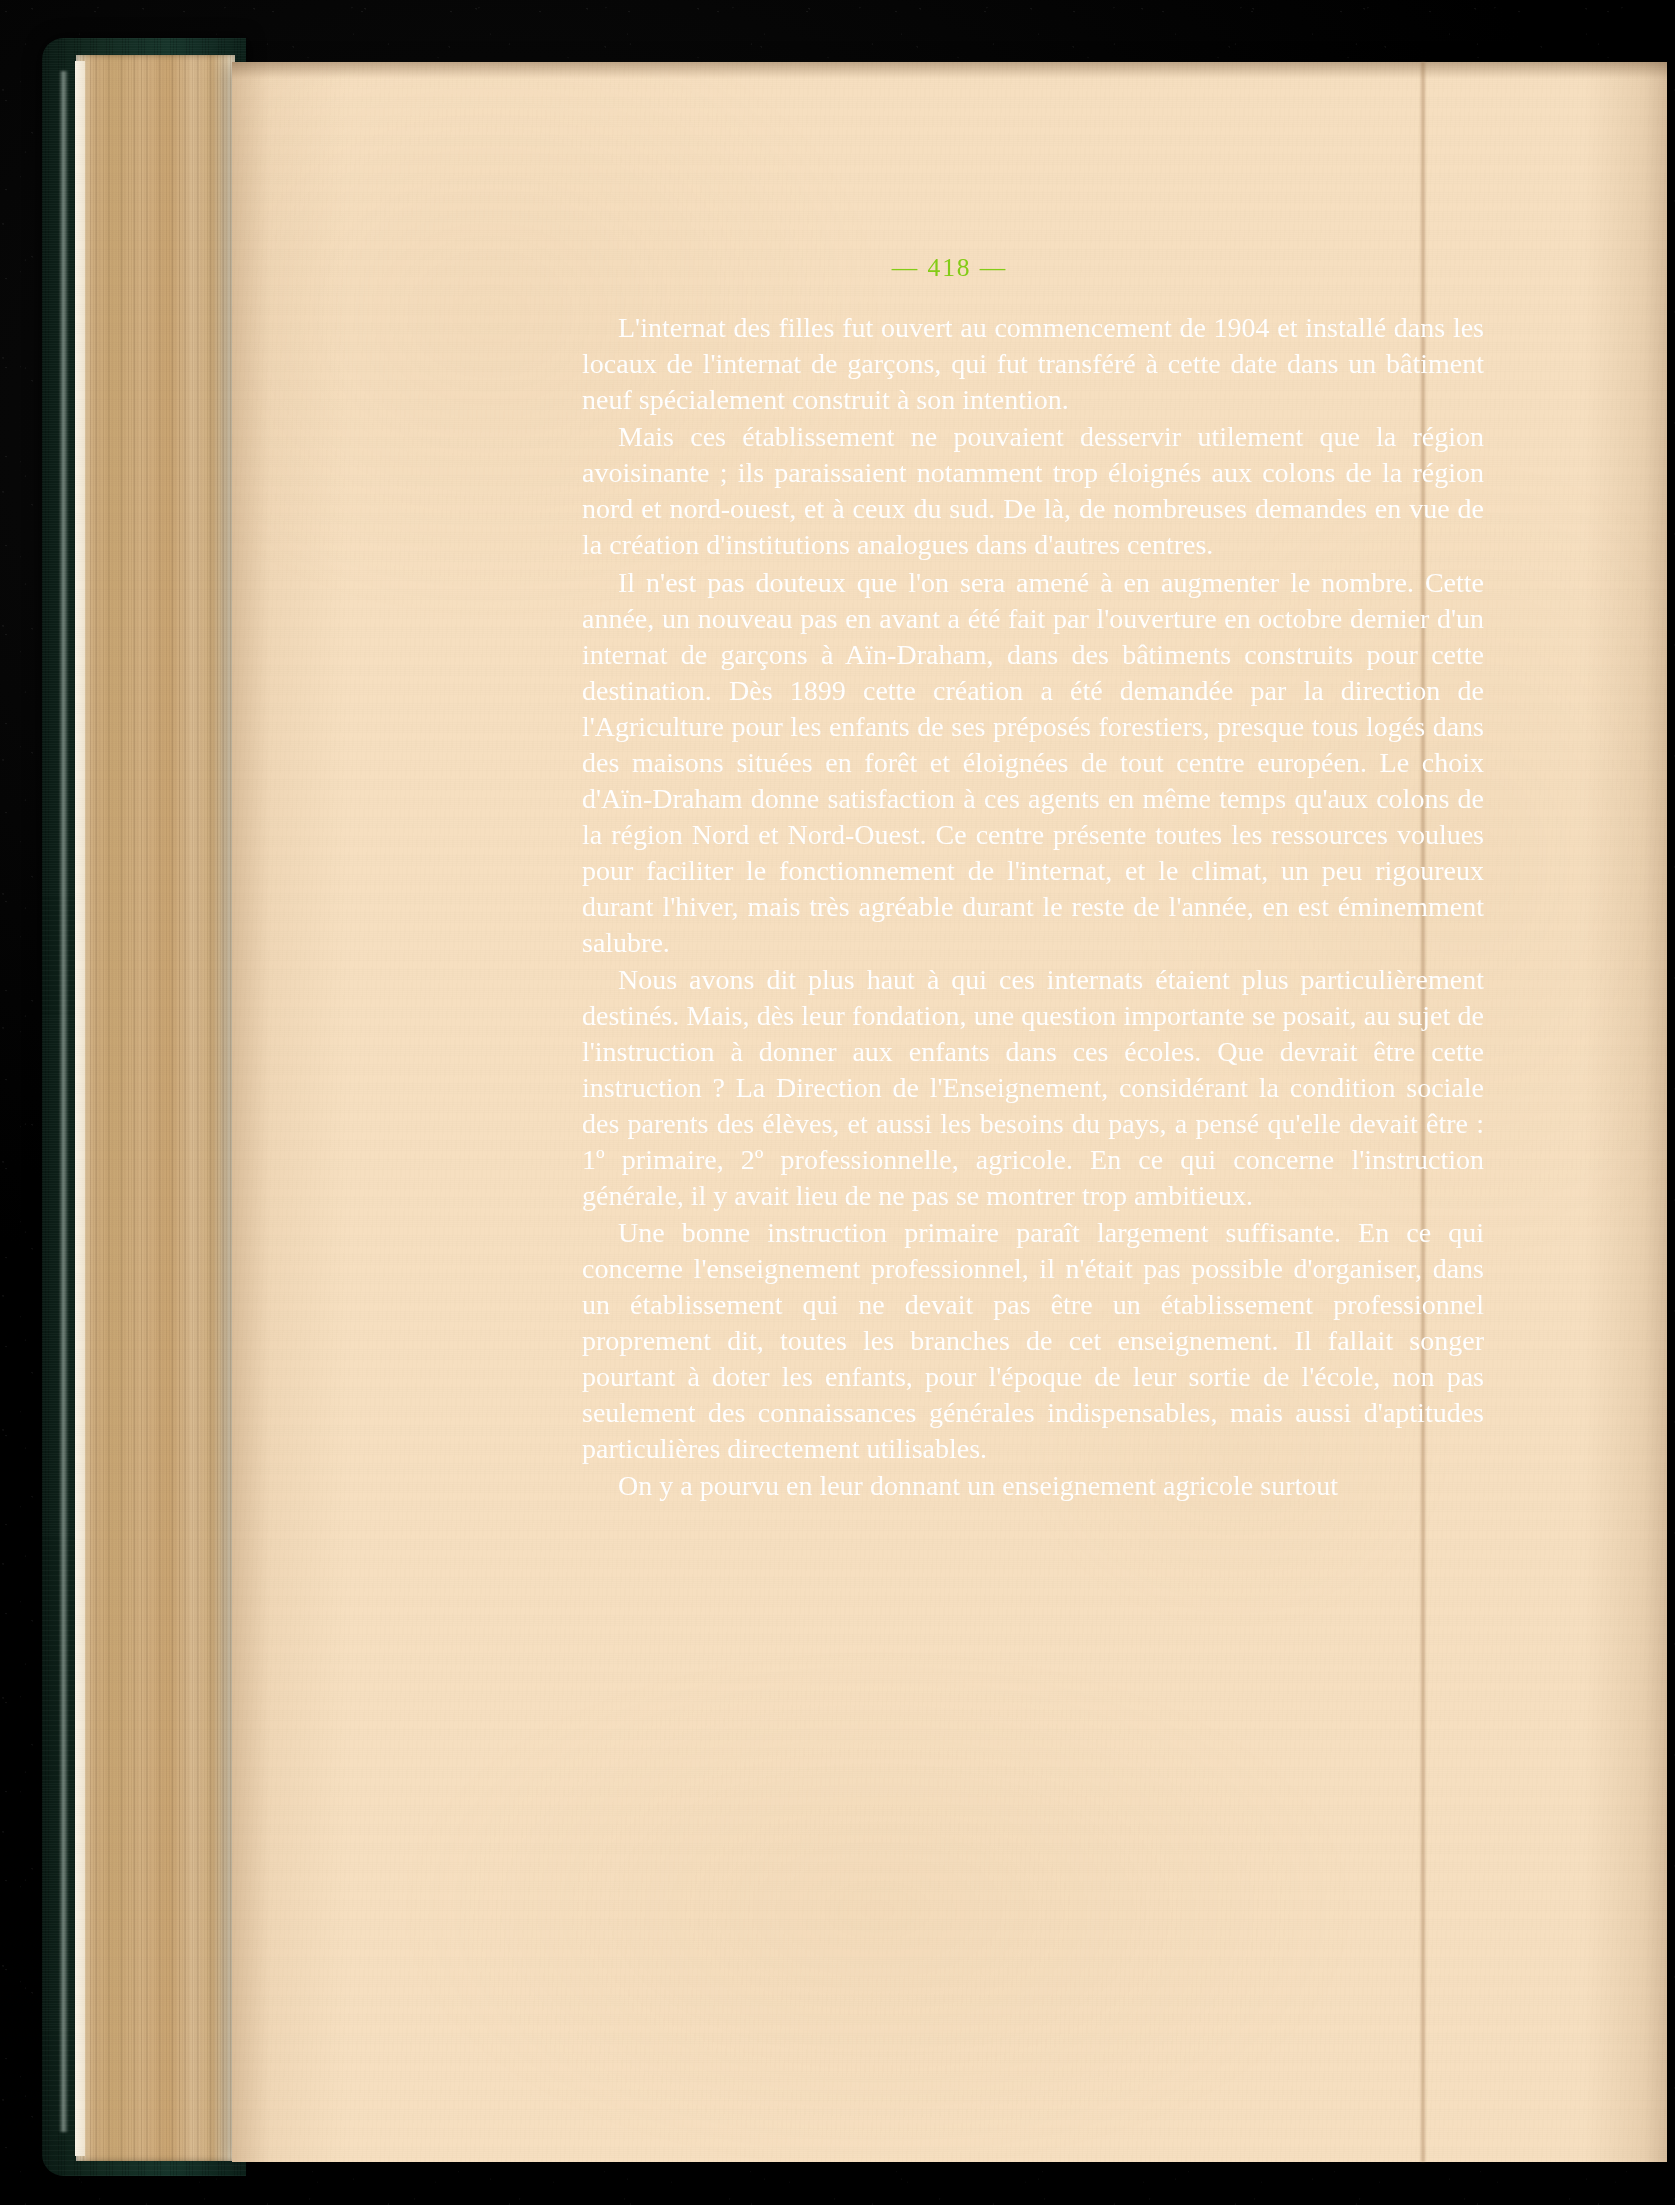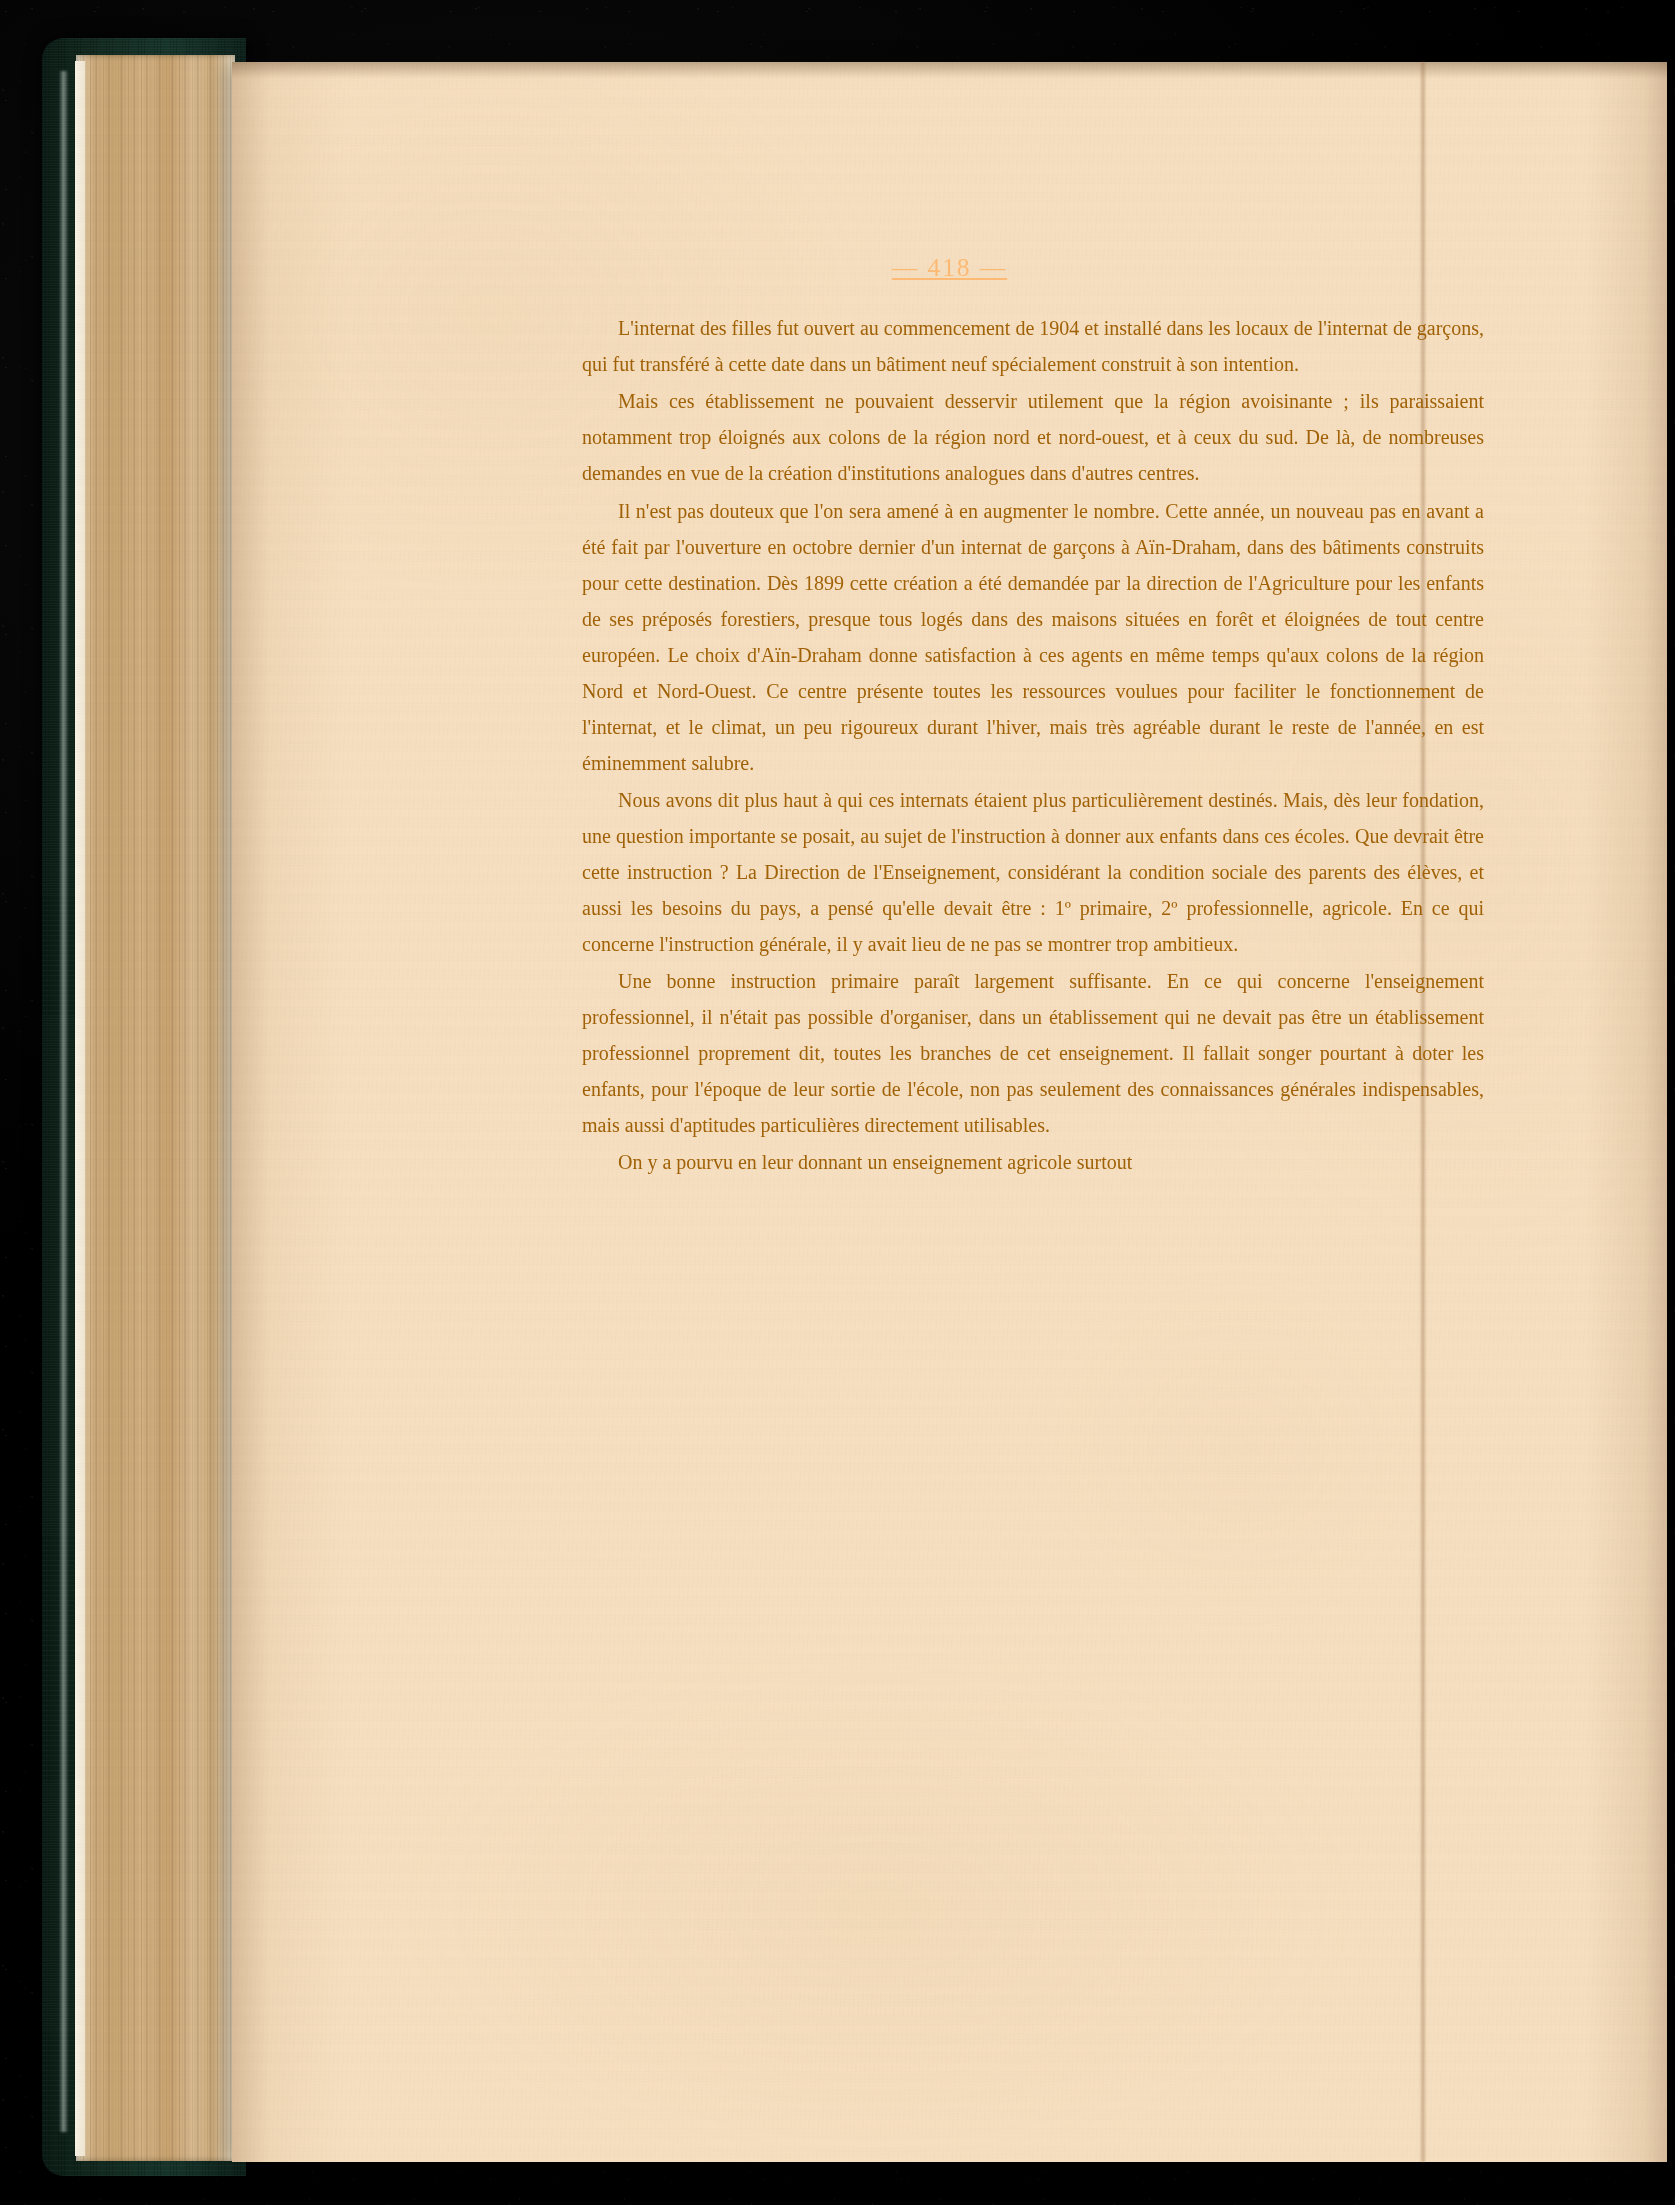--- a/index.html
+++ b/index.html
@@ -174,36 +174,35 @@
 
   
   .folio {
     position: absolute;
     left: 232px;
     top: 253px;
     width: 1435px;
     text-align: center;
     font-size: 25.5px;
     letter-spacing: 1.9px;
-    color: #fdba74;
-    text-decoration: underline;
+    color: #84cc16;
   }
   .textblock {
     position: absolute;
     left: 582px;
     top: 310px;
     width: 902px;
   }
   .para {
     margin: 0 0 1.3px 0;
     text-align: justify;
     text-justify: inter-word;
-    font-size: 20px;
+    font-size: 28px;
     line-height: 36px;
-    color: #a16207;
+    color: #ffffff;
     text-indent: 36px;
     -webkit-font-smoothing: antialiased;
   }
   .para:last-child { margin-bottom: 2px; }
 
   
   .grain {
     position: absolute;
     inset: 0;
     pointer-events: none;

